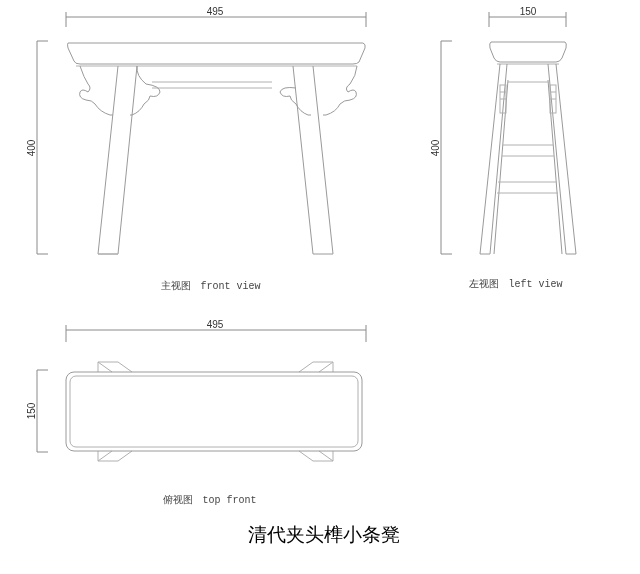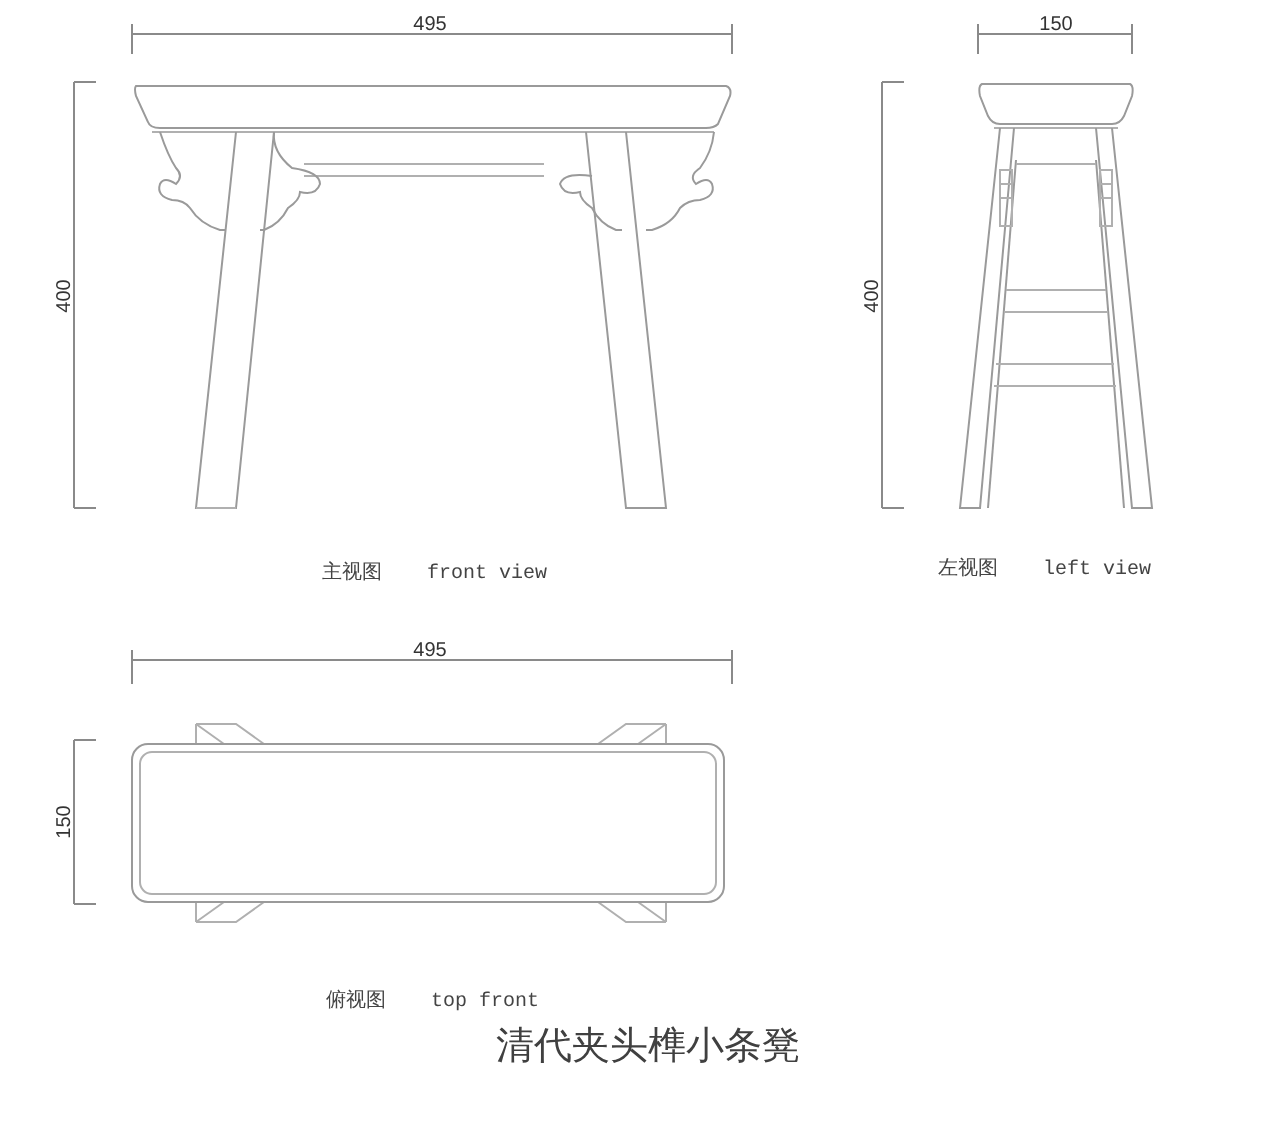--- a/index.html
+++ b/index.html
@@ -4,23 +4,23 @@
   <style>
     html, body { margin: 0; padding: 0; background: #ffffff; }
     body { width: 640px; height: 574px; position: relative; overflow: hidden;
            font-family: "DejaVu Sans", sans-serif; }
     svg { position: absolute; left: 0; top: 0; }
     .line { stroke: #9a9a9a; stroke-width: 1; fill: none; }
     .thin { stroke: #b0b0b0; stroke-width: 1; fill: none; }
     .dim { stroke: #8a8a8a; stroke-width: 1; fill: none; }
     .dimtext { font-family: "Liberation Sans", sans-serif; font-size: 10px; fill: #333; }
     .caption { position: absolute; font-family: "DejaVu Serif", serif; font-size: 10px; color: #444; white-space: pre; }
-    .caption .en { font-family: "Liberation Mono", monospace; margin-left: 13px; }
-    .title { position: absolute; left: 248px; top: 510px; font-family: "DejaVu Sans", sans-serif;
-             font-size: 19px; color: #404040; letter-spacing: 0px; }
+    .caption .en { font-family: "Liberation Mono", monospace; }
+    .title { position: absolute; left: 248px; top: 522px; font-family: "DejaVu Sans", sans-serif;
+             font-size: 19px; color: #000000; letter-spacing: 0px; }
   </style>
 </head>
 <body>
 
 <svg width="640" height="574" viewBox="0 0 640 574">
 
   <g>
 
     <g>
       <line class="dim" x1="66" y1="17" x2="366" y2="17"></line>

